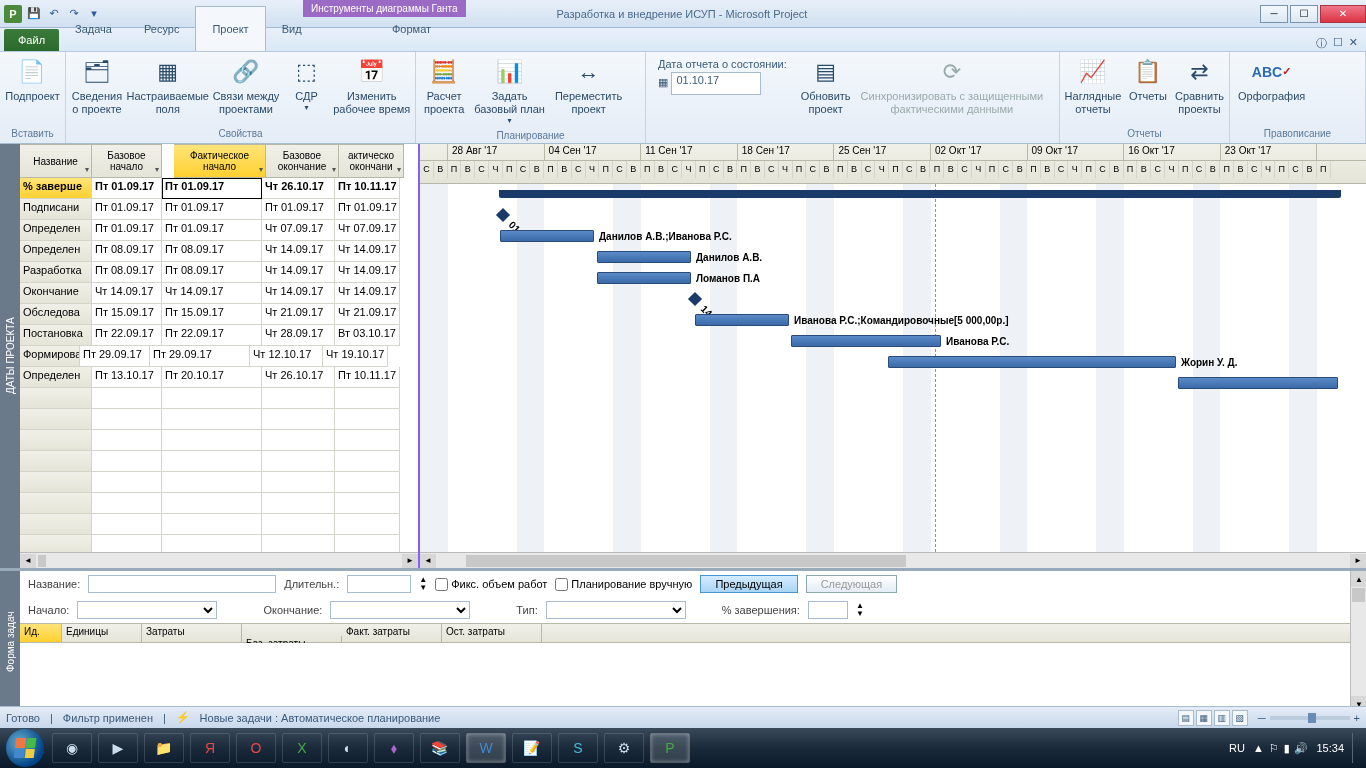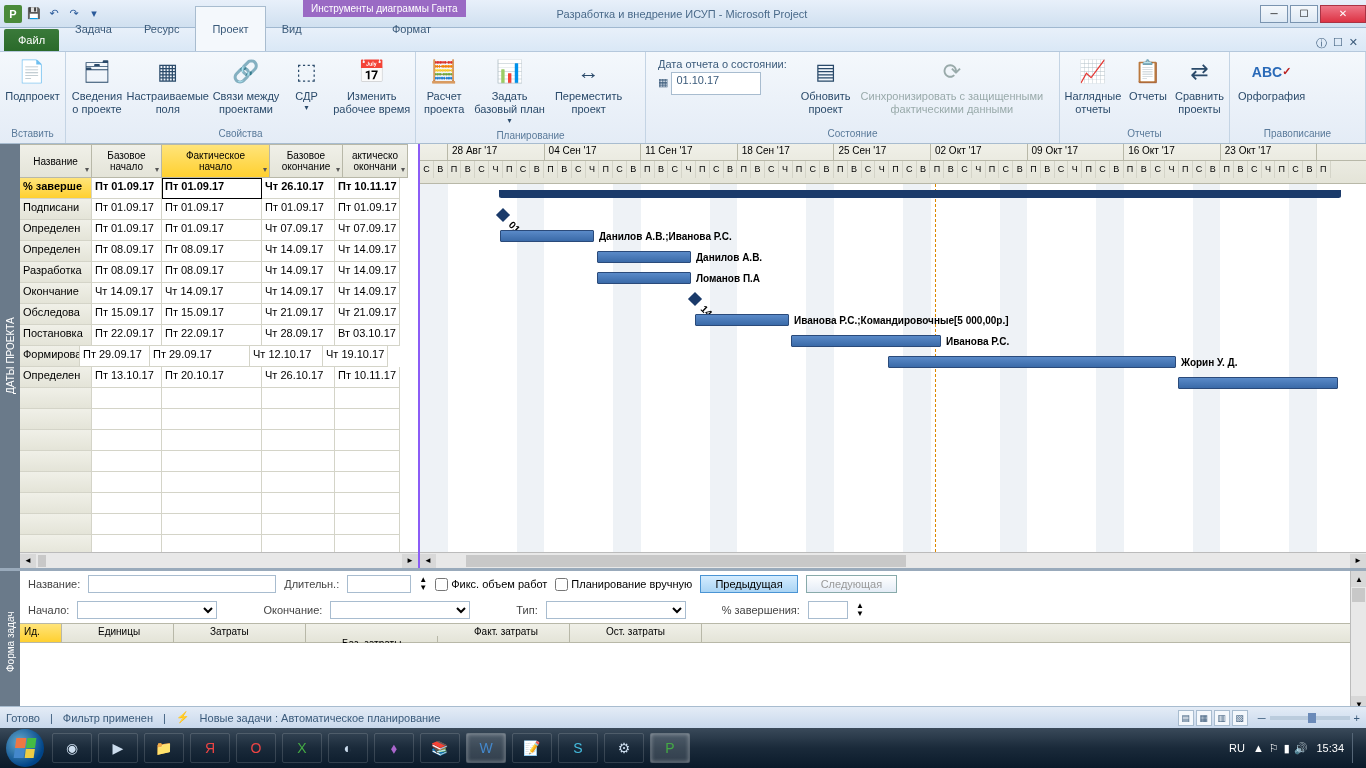--- a/index.html
+++ b/index.html
@@ -79,21 +79,21 @@
 
 .form-panel { height:144px; border-top:3px solid #9ab; display:flex; }
 .form-body { flex:1; display:flex; flex-direction:column; }
 .form-row { display:flex; align-items:center; padding:4px 8px; gap:8px; }
 .form-label { color:#444; }
 .form-input { border:1px solid #a8bccf; background:#fff; height:18px; padding:0 3px; }
 .form-select { border:1px solid #a8bccf; background:#fff; height:18px; }
 .form-btn { border:1px solid #8aa; padding:2px 14px; background:linear-gradient(#fff,#e4ecf6); }
 .form-btn.active { background:linear-gradient(#d4ecff,#aad4f4); border-color:#4a94d4; }
 .form-btn.disabled { color:#999; }
-.form-table-head { display:flex; background:linear-gradient(#f0f0e8,#e4e4d8); height:20px; border-top:1px solid #b8b8a8; border-bottom:1px solid #b8b8a8;gap:32px; }
+.form-table-head { display:flex; background:linear-gradient(#f0f0e8,#e4e4d8); height:20px; border-top:1px solid #b8b8a8; border-bottom:1px solid #b8b8a8; }
 .fth-cell { border-right:1px solid #b8b8a8; padding:2px 4px; font-size:10px; }
 .fth-cell.idcell { background:linear-gradient(#ffe47a,#ffd030); width:42px; }
 .form-vscroll { width:16px; background:#e8e8e8; border-left:1px solid #bbb; }
 
 
 .statusbar { position:absolute; bottom:40px; left:0; right:0; height:22px; background:linear-gradient(#e4ecf6,#c8d8ec); border-top:1px solid #a8bccf; display:flex; align-items:center; padding:0 6px; gap:10px; font-size:10px; color:#3a5a7a; }
 .statusbar .spacer { flex:1; }
 .view-icons { display:flex; gap:2px; }
 .view-icons span { width:16px; height:16px; border:1px solid #a8bccf; background:#f4f8fc; display:flex; align-items:center; justify-content:center; font-size:9px; }
 .zoom { display:flex; align-items:center; gap:4px; }
@@ -219,21 +219,20 @@
           <div class="ribbon-icon">▤</div>
           <span style="white-space:pre">Обновить
 проект</span>
         </div>
       <div class="ribbon-btn disabled">
           <div class="ribbon-icon">⟳</div>
           <span style="white-space:pre">Синхронизировать с защищенными
 фактическими данными</span>
         </div>
     </div>
-    <div class="ribbon-group-label">Состояние</div>
   </div>
   <div class="ribbon-group" style="width:170px">
     <div class="ribbon-group-items">
       <div class="ribbon-btn">
           <div class="ribbon-icon">📈</div>
           <span style="white-space:pre">Наглядные
 отчеты</span>
         </div>
       <div class="ribbon-btn">
           <div class="ribbon-icon">📋</div>
@@ -258,21 +257,21 @@
   </div>
 </div>
 
 <div class="main">
   <div class="side-label">ДАТЫ ПРОЕКТА</div>
 
   <div class="grid">
     <div class="grid-header" id="grid-header">
         <div class="grid-header-cell" style="width: 72px;">Название<span class="dd">▾</span></div>
         <div class="grid-header-cell" style="width: 70px;">Базовое<br>начало<span class="dd">▾</span></div>
-        <div class="grid-header-cell selected" style="width: 108px;">Фактическое<br>начало<span class="dd">▾</span></div>
+        <div class="grid-header-cell selected" style="width: 92px; margin-left: 12px;">Фактическое<br>начало<span class="dd">▾</span></div>
         <div class="grid-header-cell" style="width: 73px;">Базовое<br>окончание<span class="dd">▾</span></div>
         <div class="grid-header-cell" style="width: 65px;">актическо<br>окончани<span class="dd">▾</span></div>
       </div>
     <div class="grid-body" id="grid-body">
         <div class="grid-row selected">
           <div class="grid-cell rowhead" style="width: 72px;">% заверше</div>
           <div class="grid-cell" style="width: 70px;">Пт 01.09.17</div>
           <div class="grid-cell" style="width: 100px;">Пт 01.09.17</div>
           <div class="grid-cell" style="width: 73px;">Чт 26.10.17</div>
           <div class="grid-cell" style="width: 65px;">Пт 10.11.17</div>

